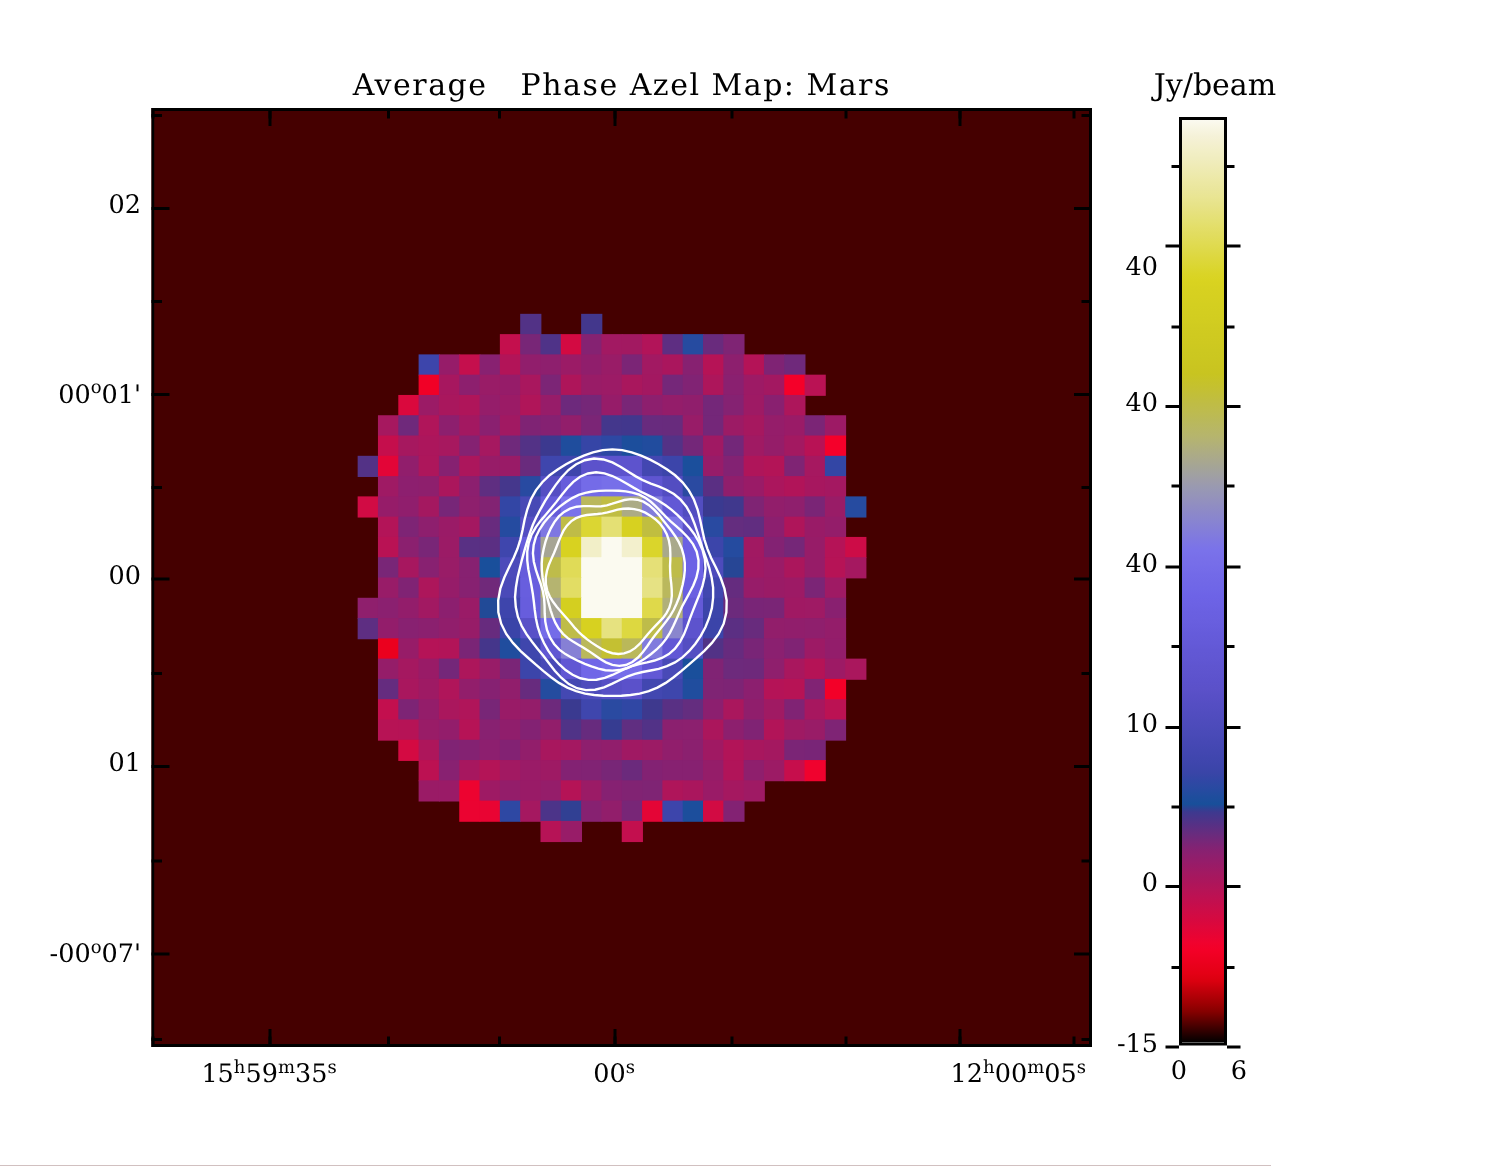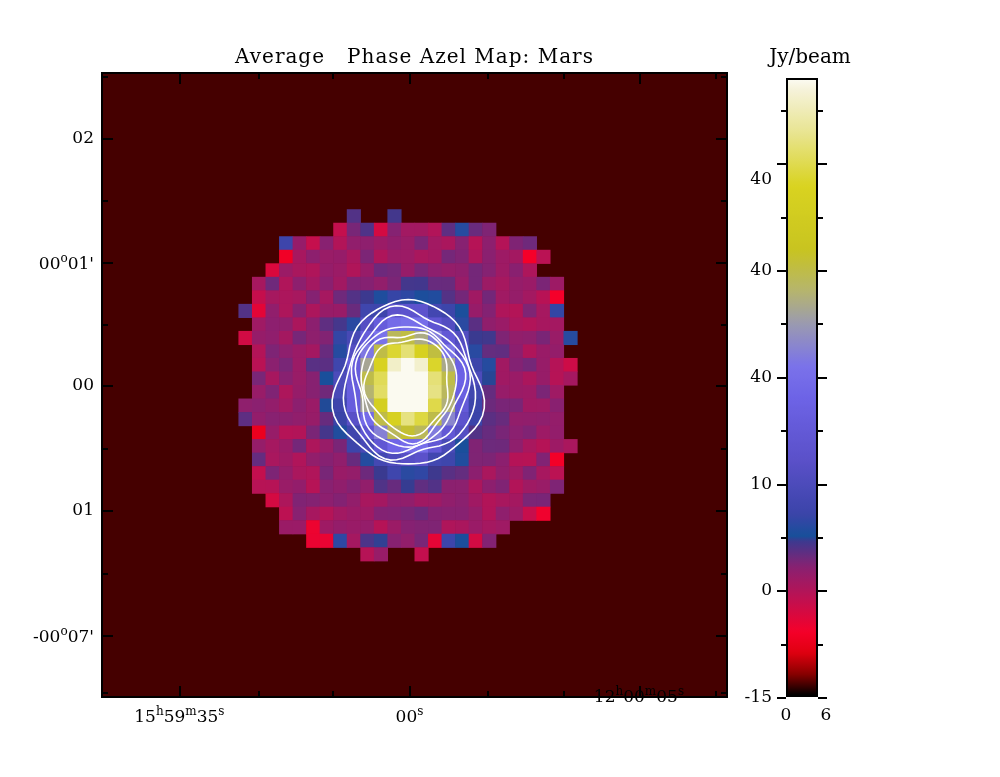--- a/index.html
+++ b/index.html
@@ -731,21 +731,21 @@
       <div class="tick" style="left: 409.484px; top: 72px; width: 2px; height: 12px;"></div>
       <div class="tick tick-x-major" style="left: 638.966px;"></div>
       <div class="tick" style="left: 638.966px; top: 72px; width: 2px; height: 12px;"></div>
       <div class="tick-label ylab" style="top: 127.356px;">02</div>
       <div class="tick-label ylab" style="top: 250.678px;"><span>00</span><span class="deg">o</span><span>01'</span></div>
       <div class="tick-label ylab" style="top: 374px;">00</div>
       <div class="tick-label ylab" style="top: 499.2px;">01</div>
       <div class="tick-label ylab" style="top: 624.4px;"><span>-00</span><span class="deg">o</span><span>07'</span></div>
       <div class="tick-label xlab" style="left: 94.375px; top: 704px;"><span>15</span><span class="sup">h</span><span>59</span><span class="sup">m</span><span>35</span><span class="sup">s</span></div>
       <div class="tick-label xlab" style="left: 324.484px; top: 704px;"><span>00</span><span class="sup">s</span></div>
-      <div class="tick-label xlab" style="left: 553.966px; top: 684px;"><span>12</span><span class="sup">h</span><span>00</span><span class="sup">m</span><span>05</span><span class="sup">s</span></div>
+      <div class="tick-label xlab" style="left: 553.966px; top: 704px; text-align: right;"><span>12</span><span class="sup">h</span><span>00</span><span class="sup">m</span><span>05</span><span class="sup">s</span></div>
     </div>
 
   <div class="cbar-label">Jy/beam</div>
 
   <div class="cbar-frame">
     <div class="cbar-gradient" id="cbar-grad" style="background: linear-gradient(to top, rgb(0, 0, 0) 0%, rgb(33, 0, 0) 0.83%, rgb(67, 0, 0) 1.67%, rgb(100, 0, 0) 2.5%, rgb(133, 0, 0) 3.33%, rgb(156, 0, 3) 4.17%, rgb(177, 0, 7) 5%, rgb(197, 0, 11) 5.83%, rgb(218, 0, 15) 6.67%, rgb(228, 0, 21) 7.5%, rgb(233, 0, 27) 8.33%, rgb(238, 0, 33) 9.17%, rgb(243, 0, 39) 10%, rgb(240, 2, 46) 10.83%, rgb(231, 4, 52) 11.67%, rgb(223, 7, 58) 12.5%, rgb(214, 9, 64) 13.33%, rgb(206, 12, 70) 14.17%, rgb(197, 14, 76) 15%, rgb(189, 17, 82) 15.83%, rgb(180, 20, 87) 16.67%, rgb(171, 22, 92) 17.5%, rgb(163, 25, 97) 18.33%, rgb(154, 27, 103) 19.17%, rgb(145, 30, 108) 20%, rgb(135, 33, 113) 20.83%, rgb(121, 38, 119) 21.67%, rgb(106, 43, 125) 22.5%, rgb(91, 47, 131) 23.33%, rgb(76, 52, 137) 24.17%, rgb(61, 57, 143) 25%, rgb(24, 79, 154) 25.83%, rgb(31, 77, 157) 26.67%, rgb(40, 74, 161) 27.5%, rgb(48, 71, 164) 28.33%, rgb(57, 69, 167) 29.17%, rgb(61, 69, 171) 30%, rgb(64, 70, 174) 30.83%, rgb(67, 71, 177) 31.67%, rgb(70, 72, 180) 32.5%, rgb(73, 74, 183) 33.33%, rgb(76, 75, 186) 34.17%, rgb(79, 76, 189) 35%, rgb(82, 77, 192) 35.83%, rgb(85, 78, 195) 36.67%, rgb(88, 79, 198) 37.5%, rgb(91, 81, 201) 38.33%, rgb(92, 82, 204) 39.17%, rgb(94, 84, 206) 40%, rgb(95, 85, 208) 40.83%, rgb(97, 87, 211) 41.67%, rgb(98, 88, 213) 42.5%, rgb(100, 90, 216) 43.33%, rgb(101, 91, 218) 44.17%, rgb(103, 93, 221) 45%, rgb(105, 95, 223) 45.83%, rgb(106, 96, 225) 46.67%, rgb(108, 98, 228) 47.5%, rgb(109, 99, 230) 48.33%, rgb(111, 102, 231) 49.17%, rgb(113, 104, 231) 50%, rgb(115, 106, 232) 50.83%, rgb(118, 109, 233) 51.67%, rgb(120, 111, 233) 52.5%, rgb(122, 114, 234) 53.33%, rgb(125, 118, 228) 54.17%, rgb(129, 123, 221) 55%, rgb(133, 128, 214) 55.83%, rgb(137, 133, 207) 56.67%, rgb(141, 137, 200) 57.5%, rgb(145, 142, 193) 58.33%, rgb(149, 147, 186) 59.17%, rgb(152, 152, 179) 60%, rgb(157, 156, 170) 60.83%, rgb(161, 161, 160) 61.67%, rgb(165, 165, 149) 62.5%, rgb(170, 169, 139) 63.33%, rgb(174, 173, 129) 64.17%, rgb(178, 177, 118) 65%, rgb(182, 181, 108) 65.83%, rgb(184, 183, 99) 66.67%, rgb(186, 185, 89) 67.5%, rgb(189, 187, 79) 68.33%, rgb(191, 188, 70) 69.17%, rgb(193, 190, 60) 70%, rgb(196, 192, 50) 70.83%, rgb(198, 194, 41) 71.67%, rgb(200, 196, 32) 72.5%, rgb(202, 197, 32) 73.33%, rgb(203, 199, 32) 74.17%, rgb(204, 200, 32) 75%, rgb(206, 201, 32) 75.83%, rgb(207, 202, 32) 76.67%, rgb(208, 203, 32) 77.5%, rgb(210, 205, 32) 78.33%, rgb(211, 206, 32) 79.17%, rgb(212, 207, 32) 80%, rgb(214, 208, 32) 80.83%, rgb(215, 209, 32) 81.67%, rgb(217, 211, 32) 82.5%, rgb(218, 212, 39) 83.33%, rgb(219, 214, 50) 84.17%, rgb(221, 215, 61) 85%, rgb(222, 217, 72) 85.83%, rgb(224, 219, 83) 86.67%, rgb(225, 220, 94) 87.5%, rgb(227, 222, 104) 88.33%, rgb(228, 224, 115) 89.17%, rgb(230, 225, 126) 90%, rgb(231, 227, 137) 90.83%, rgb(233, 229, 147) 91.67%, rgb(234, 230, 156) 92.5%, rgb(236, 232, 164) 93.33%, rgb(237, 234, 173) 94.17%, rgb(239, 235, 182) 95%, rgb(240, 237, 191) 95.83%, rgb(242, 239, 199) 96.67%, rgb(244, 240, 208) 97.5%, rgb(245, 242, 217) 98.33%, rgb(248, 246, 228) 99.17%, rgb(251, 250, 240) 100%);"></div>
   </div>
 
   <div id="cbar-ticks-layer">
       <div class="cbar-tick cbar-tick-left-major" style="top: 697px;"></div>

